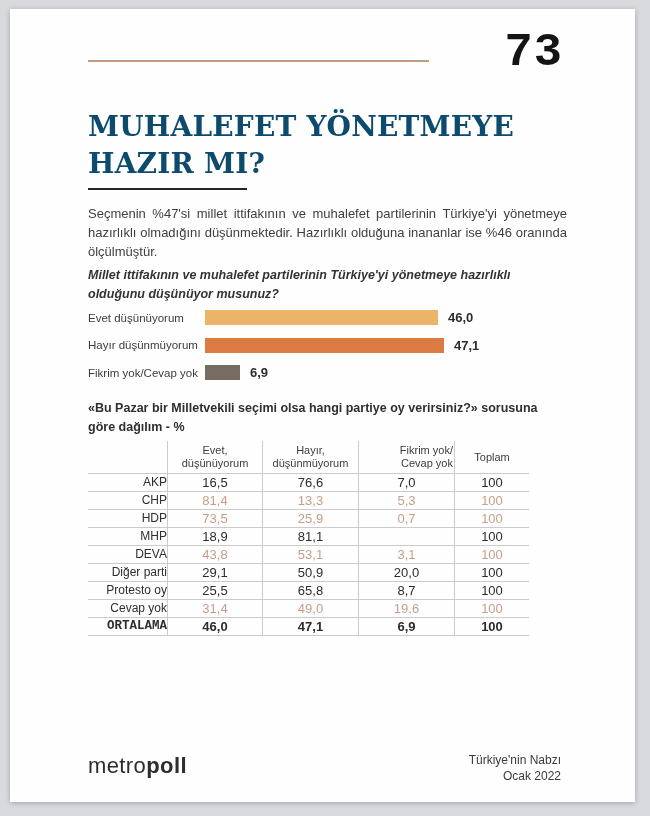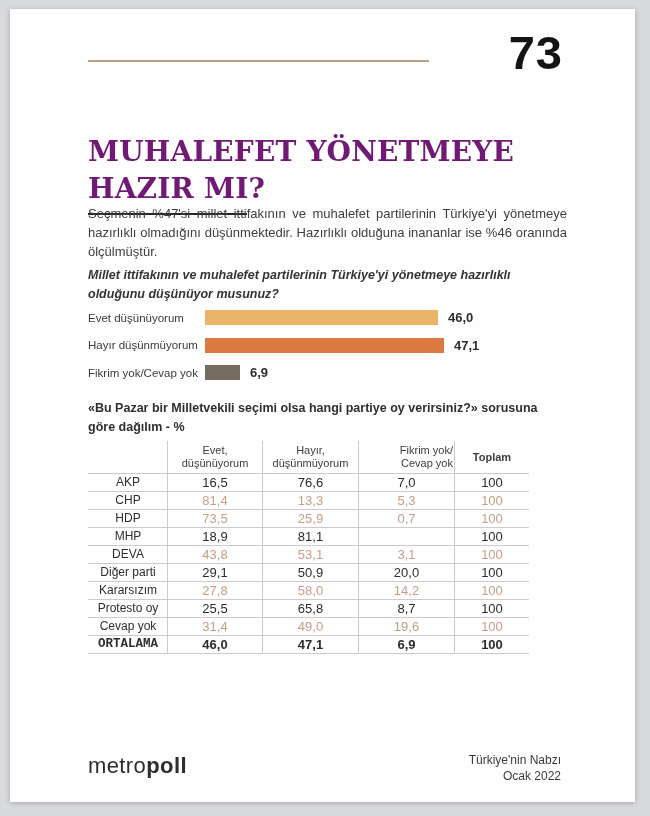--- a/index.html
+++ b/index.html
@@ -13,27 +13,27 @@
     position:absolute;left:10px;top:9px;width:625px;height:793px;
     background:#fefefe;
     box-shadow:0 1px 5px rgba(60,60,70,.35);
   }
   .top-rule{
     position:absolute;left:78px;top:51px;width:341px;height:2px;
     background:var(--rule,#bf9e86);
   }
   .page-number{
     position:absolute;right:72px;top:20px;
-    font-family:Liberation Sans, sans-serif;font-weight:700;
+    font-family:Liberation Mono, monospace;font-weight:700;
     font-size:47px;line-height:1;color:#141414;letter-spacing:1px;
   }
   .page-title{
     position:absolute;left:78px;top:99px;
     font-family:"DejaVu Serif",serif;font-weight:700;
-    font-size:28px;line-height:37px;letter-spacing:.2px;color:#701a75;margin-top:25px;
+    font-size:28px;line-height:37px;letter-spacing:.2px;color:#0c4a6e;
   }
   .title-underline{width:159px;height:2px;background:#262626;margin-top:6px;}
   .intro-paragraph{
     position:absolute;left:78px;top:195px;width:479px;
     font-size:13px;line-height:19px;text-align:justify;color:#3e3e3e;
   }
   .survey-question{
     position:absolute;left:78px;top:257px;width:470px;
     font-size:12.5px;line-height:19px;font-style:italic;font-weight:700;color:#333;
   }
@@ -51,21 +51,21 @@
     border-collapse:collapse;table-layout:fixed;
   }
   table.results th{
     height:30px;font-size:11px;font-weight:500;color:#3d3d3d;
     vertical-align:middle;text-align:center;white-space:pre-line;line-height:13px;
   }
   table.results td{
     height:17px;line-height:17px;padding:0;text-align:center;
     font-size:13px;font-weight:500;color:#2c2c2c;
   }
-  table.results td.label{text-align:center;font-size:12px;padding-left:1px;color:#2e2e2e;}
+  table.results td.label{text-align:right;font-size:12px;padding-left:1px;color:#2e2e2e;}
   table.results th:not(:last-child),
   table.results td:not(:last-child){border-right:1px solid var(--tborder,#cbcbcb);}
   table.results thead tr,
   table.results tbody tr{border-bottom:1px solid var(--tborder,#cbcbcb);}
   table.results tr.muted td:not(.label){color:var(--muted,#c79e88);}
   table.results tr.total td.label{font-weight:700;font-size:12.5px;font-family:Liberation Mono, monospace;}
   table.results tr.total td{font-weight:600;}
   .footer-logo{
     position:absolute;left:78px;top:744px;
     font-size:22px;letter-spacing:.4px;color:#2d2d2d;font-weight:400;text-align:center;
@@ -118,21 +118,21 @@
   <table class="results">
     <thead>
         <tr>
           <th style="width: 77px;"></th>
           <th style="width: 92px;">Evet,
 düşünüyorum</th>
           <th style="width: 93px;">Hayır,
 düşünmüyorum</th>
           <th style="width: 93px; text-align: right;">Fikrim yok/
 Cevap yok</th>
-          <th style="width: 72px; font-weight: bold;">Toplam</th>
+          <th style="width: 72px;">Toplam</th>
         </tr>
       </thead>
     <tbody>
         <tr>
           <td class="label">AKP</td>
           <td>16,5</td>
           <td>76,6</td>
           <td>7,0</td>
           <td>100</td>
         </tr>
@@ -162,27 +162,20 @@
           <td>43,8</td>
           <td>53,1</td>
           <td>3,1</td>
           <td>100</td>
         </tr>
         <tr>
           <td class="label">Diğer parti</td>
           <td>29,1</td>
           <td>50,9</td>
           <td>20,0</td>
-          <td>100</td>
-        </tr>
-        <tr class="muted">
-          <td class="label">Kararsızım</td>
-          <td>27,8</td>
-          <td>58,0</td>
-          <td>14,2</td>
           <td>100</td>
         </tr>
         <tr>
           <td class="label">Protesto oy</td>
           <td>25,5</td>
           <td>65,8</td>
           <td>8,7</td>
           <td>100</td>
         </tr>
         <tr class="muted">

